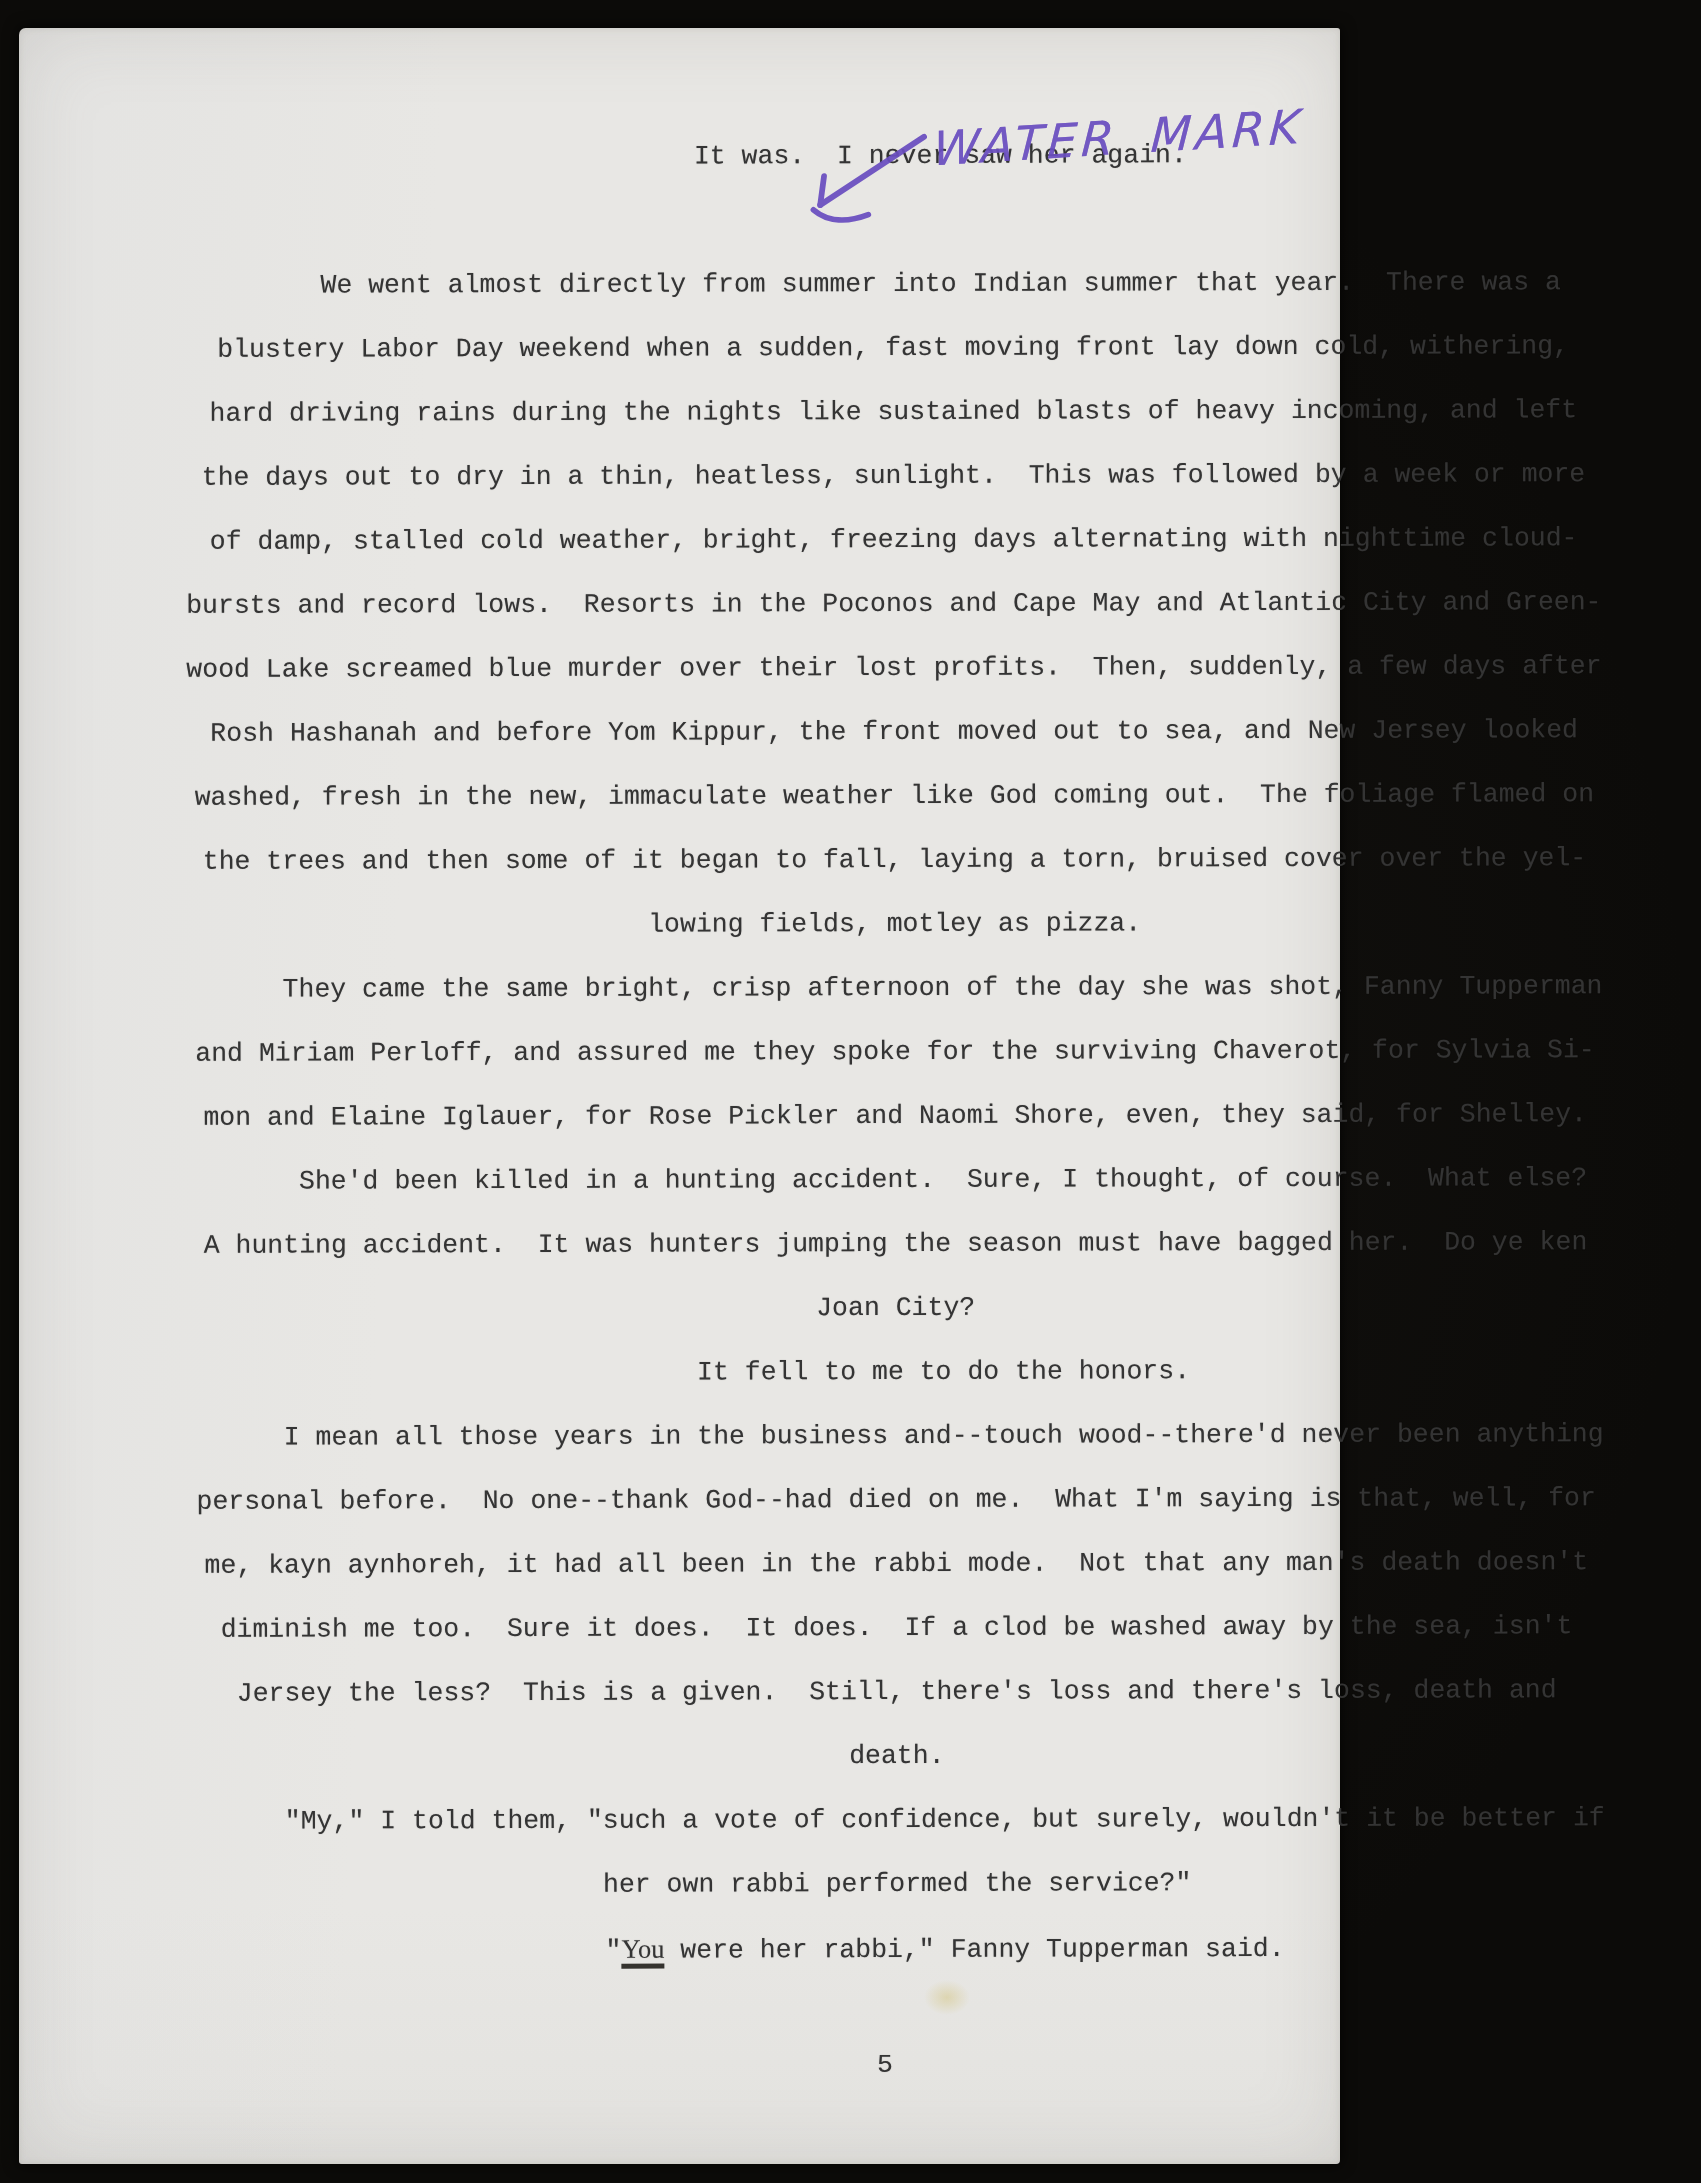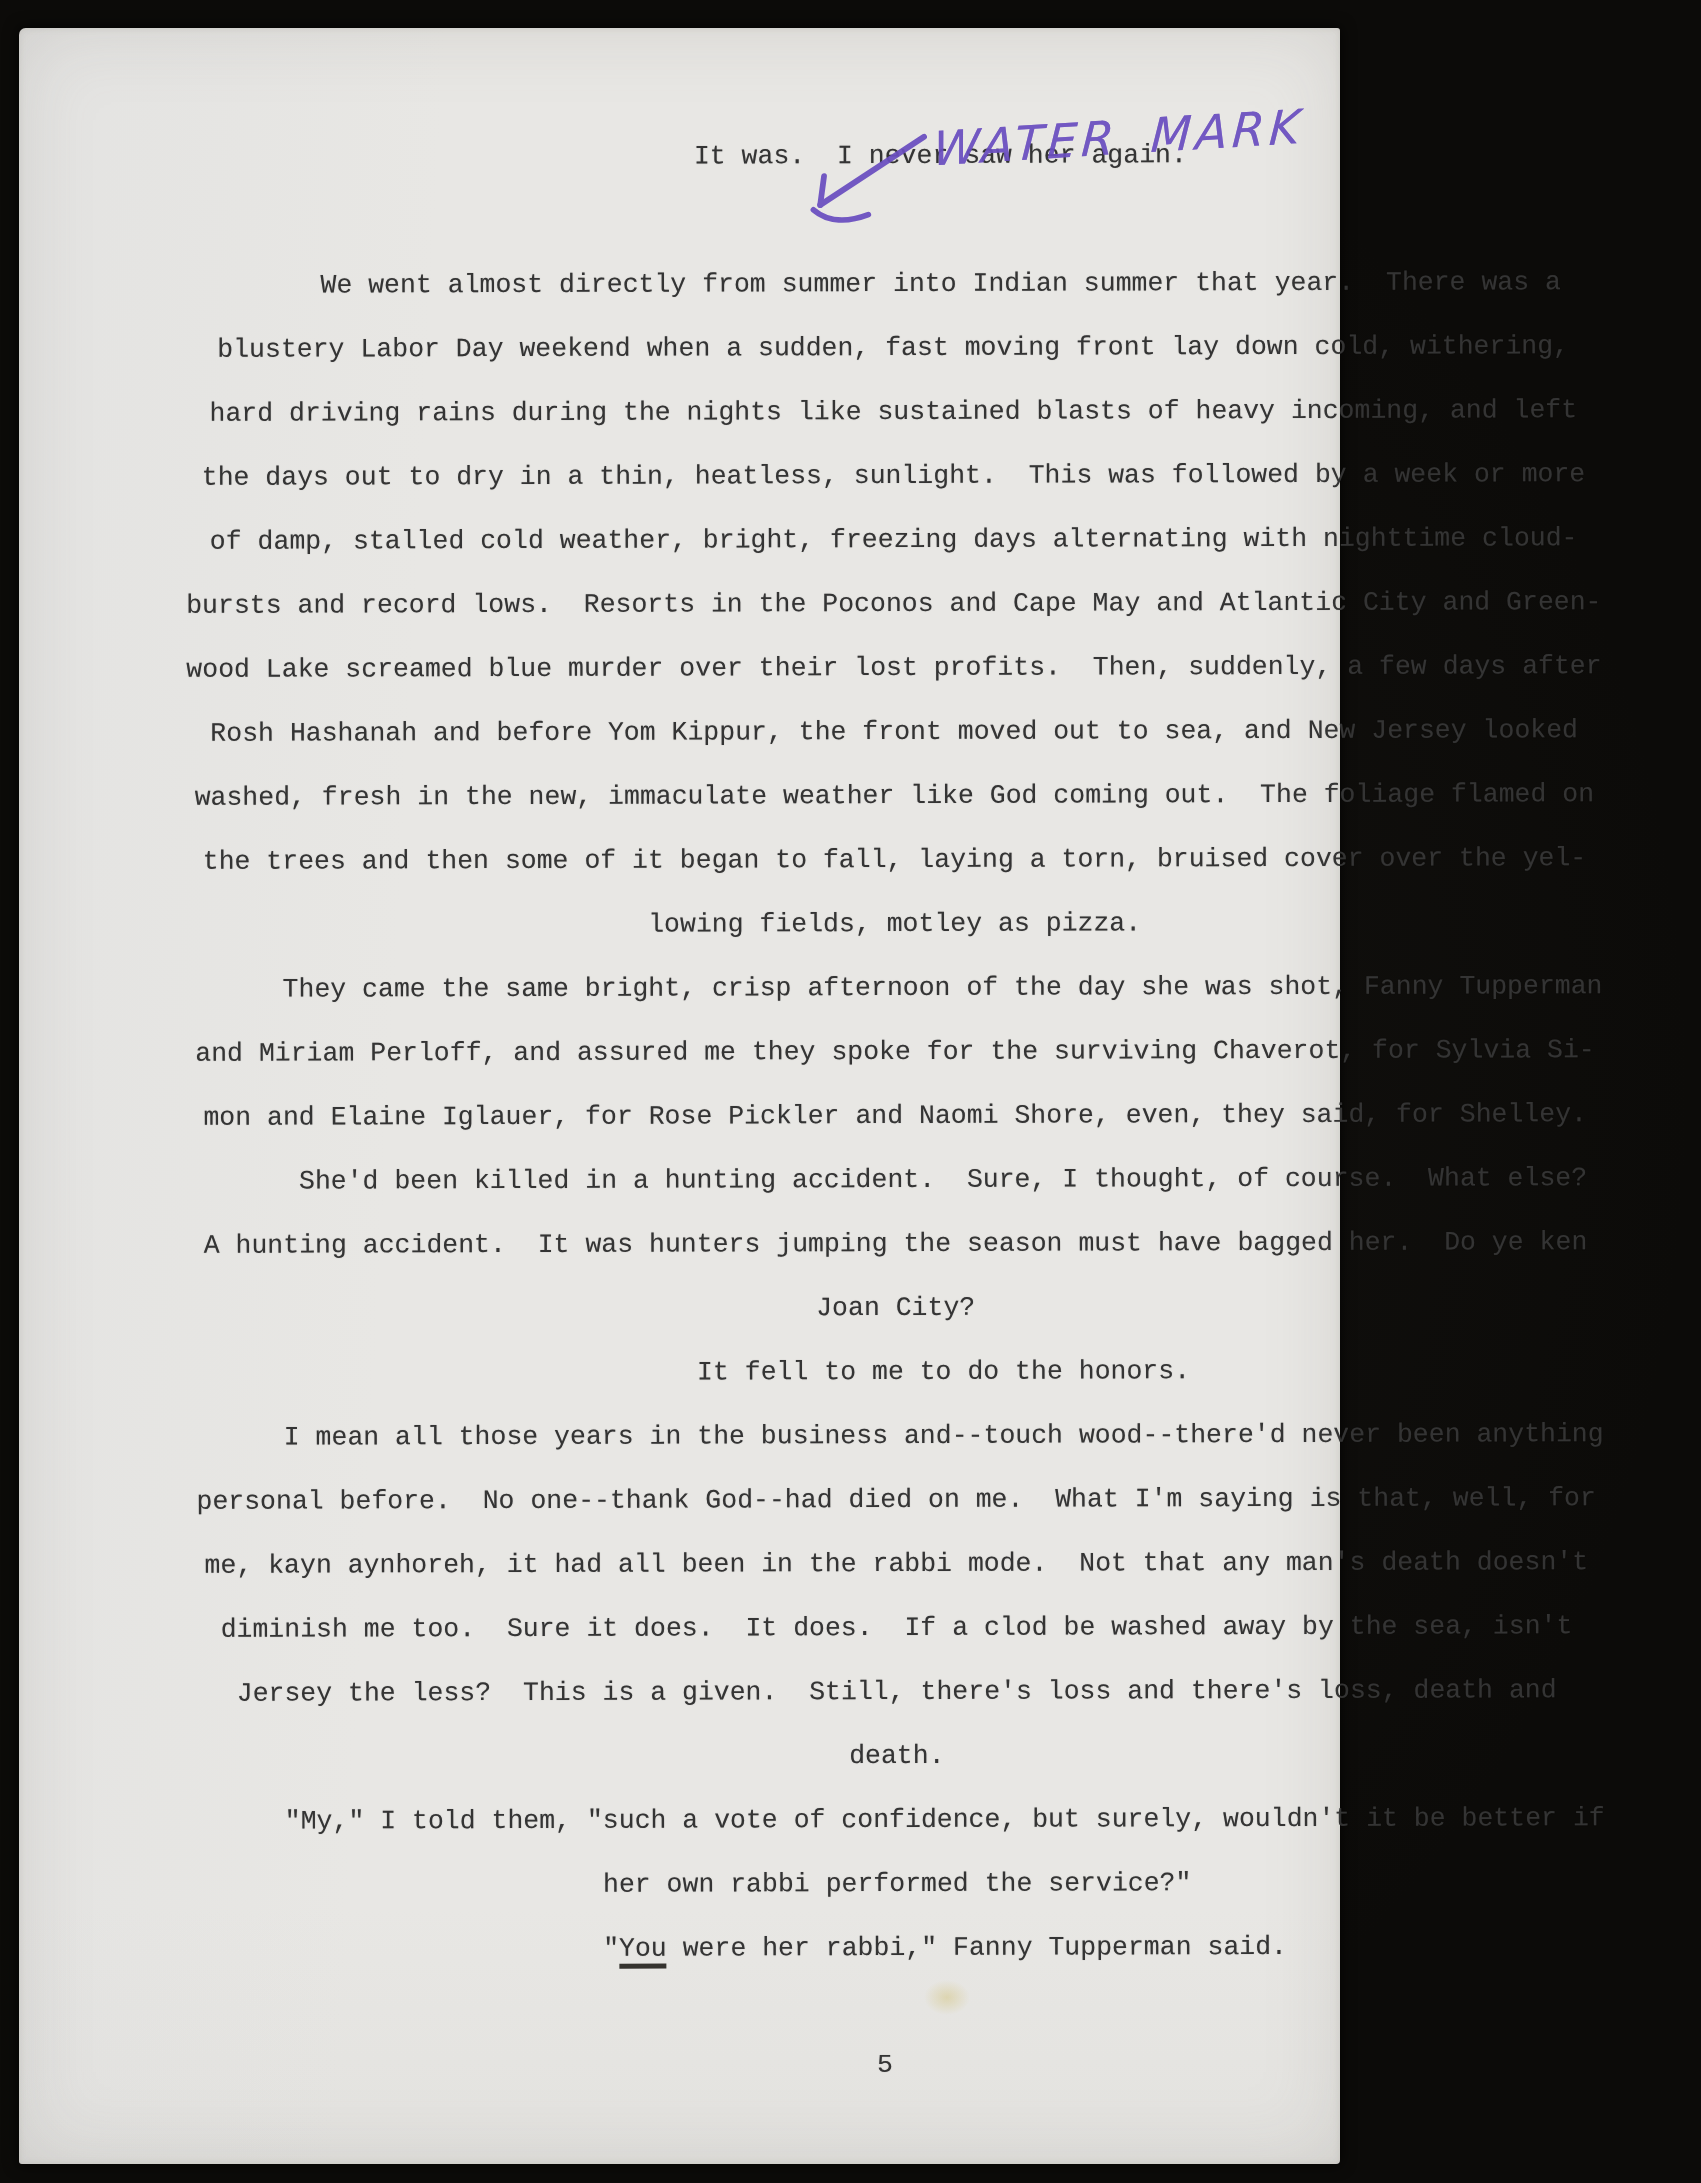--- a/index.html
+++ b/index.html
@@ -43,20 +43,21 @@
     line-height: 64px;
     text-shadow: 0 0 1px rgba(52,52,52,0.35);
     transform: rotate(-0.15deg);
   }
   .tline {
     height: 64px;
     white-space: pre;
   }
   .u {
     border-bottom: 5.3px solid #35332f;
+    font-family: Liberation Serif, serif;
   }
   .handwriting {
     position: absolute;
     left: 914px; top: 82px;
     color: #6a4ec0;
     font-family: "DejaVu Sans", sans-serif;
     font-style: italic;
     font-size: 47px;
     font-weight: 500;
     letter-spacing: 4.3px;

